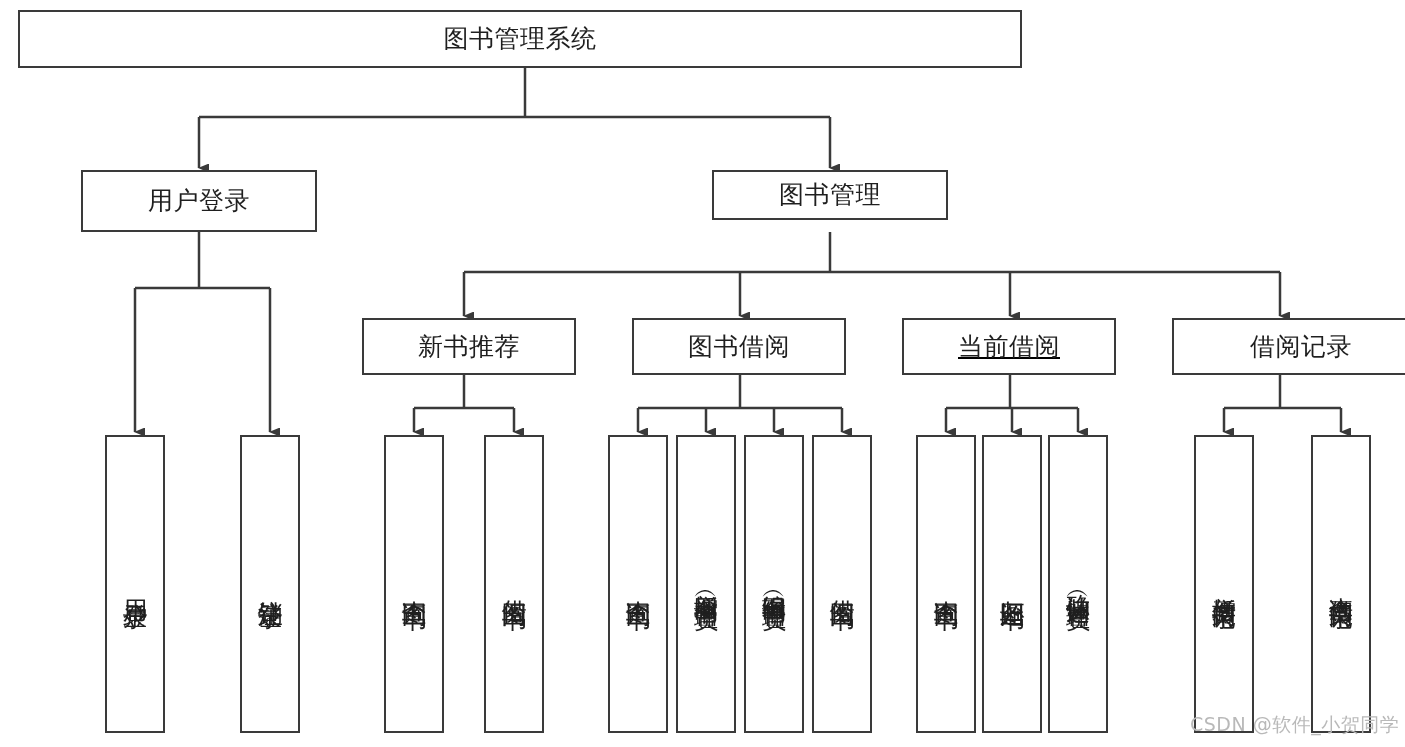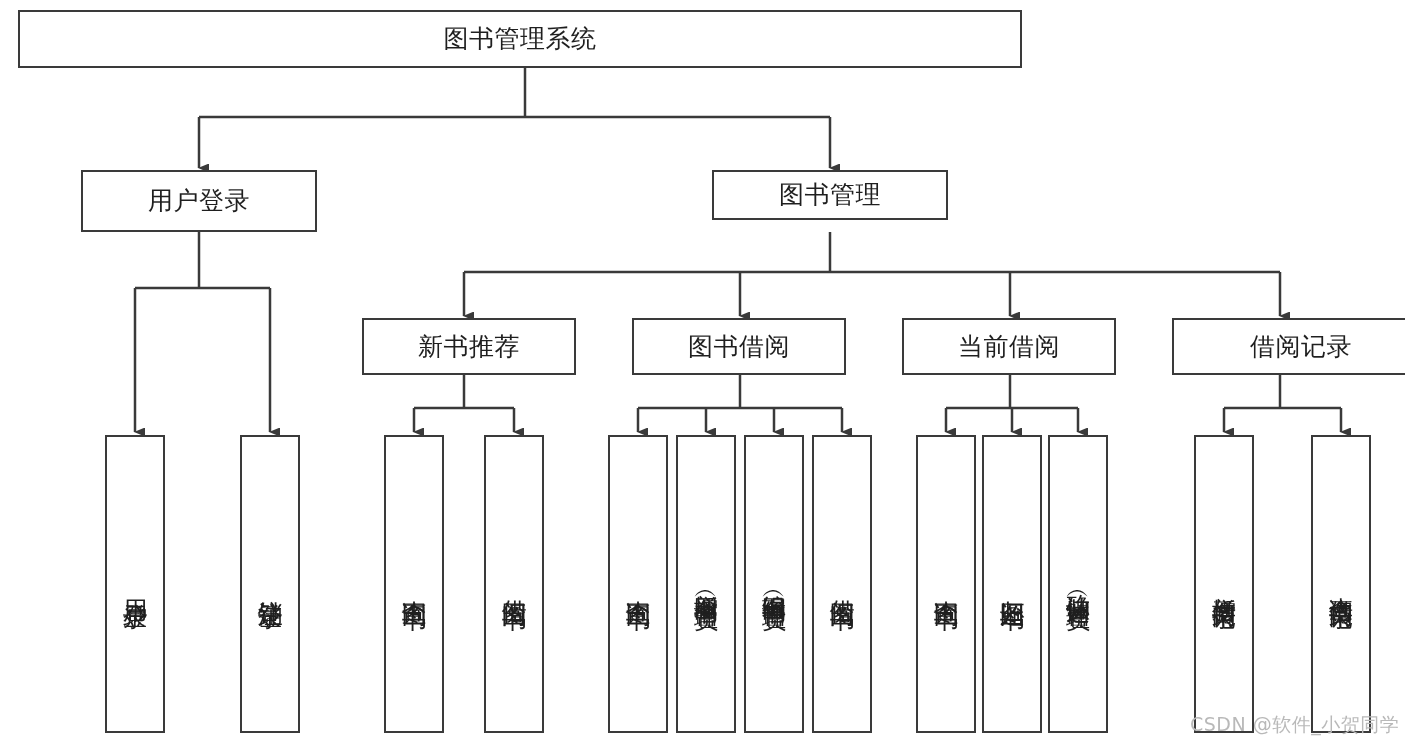--- a/index.html
+++ b/index.html
@@ -144,21 +144,21 @@
   <div class="node horiz" style="left:712px; top:170px; width:236px; height:50px;">
     <span class="node-label">图书管理</span>
   </div>
 
   <div class="node horiz" style="left:362px; top:318px; width:214px; height:57px;">
     <span class="node-label">新书推荐</span>
   </div>
   <div class="node horiz" style="left:632px; top:318px; width:214px; height:57px;">
     <span class="node-label">图书借阅</span>
   </div>
-  <div class="node horiz" style="left:902px; top:318px; width:214px; height:57px;">
+  <div class="node horiz" style="left:902px; top:318px; width:214px; height:57px;text-decoration:underline;">
     <span class="node-label">当前借阅</span>
   </div>
   <div class="node horiz" style="left:1172px; top:318px; width:258px; height:57px;">
     <span class="node-label">借阅记录</span>
   </div>
 
   <div class="node vert" style="left:105px; top:435px; width:60px; height:298px;">
     <span class="node-label">用户登录</span>
   </div>
   <div class="node vert" style="left:240px; top:435px; width:60px; height:298px;">

